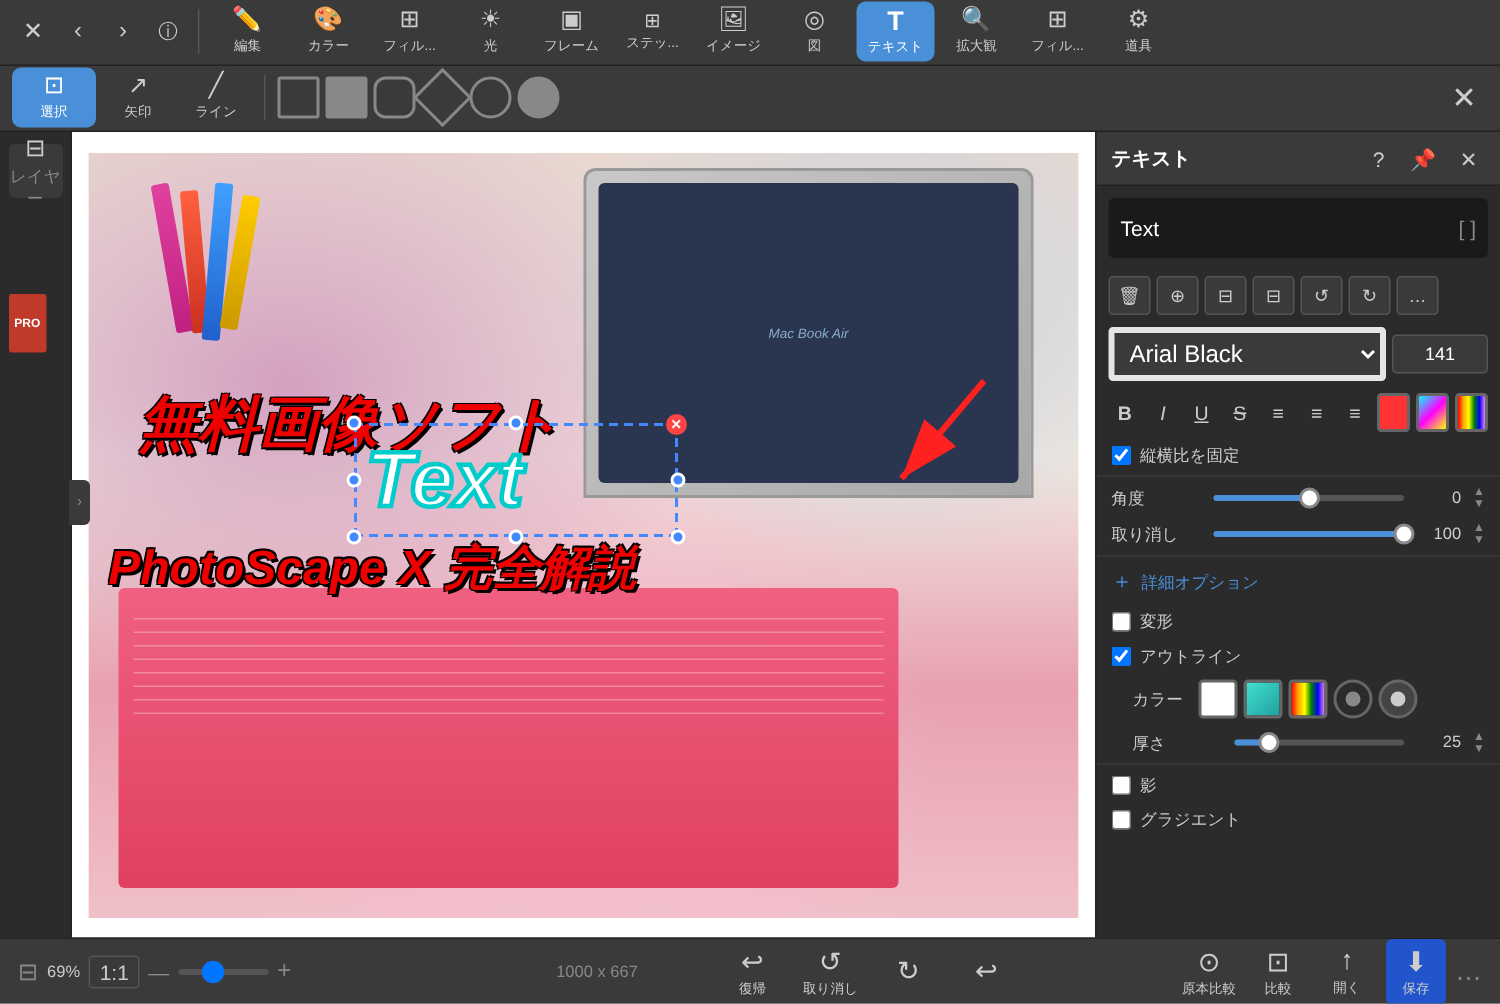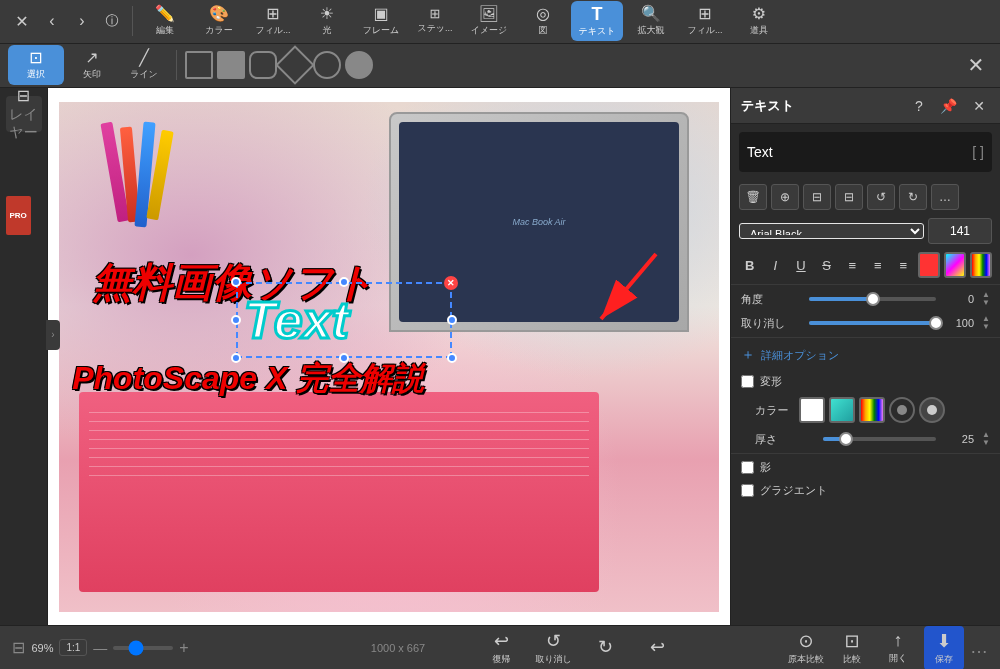--- a/index.html
+++ b/index.html
@@ -295,26 +295,26 @@
     .font-row {
       display: flex;
       align-items: center;
       padding: 4px 8px;
       gap: 4px;
       flex-shrink: 0;
     }
     .font-select {
       flex: 1;
       background: #3a3a3a;
-      border: 1px solid #e5e5e5;
+      border: 4px solid #e5e5e5;
       color: #fff;
-      font-size: 11px;
+      font-size: 16px;
       padding: 3px 6px;
       border-radius: 3px;
-      height: 16px;
+      height: 36px;
     }
     .font-size-input {
       width: 64px;
       background: #3a3a3a;
       border: 1px solid #555;
       color: #fff;
       font-size: 12px;
       padding: 3px 4px;
       border-radius: 3px;
       height: 26px;
@@ -440,21 +440,21 @@
       padding: 0 12px;
       gap: 8px;
       flex-shrink: 0;
     }
     .bottom-left { display: flex; align-items: center; gap: 6px; flex: 1; }
     .bottom-center { display: flex; align-items: center; gap: 12px; }
     .bottom-right { display: flex; align-items: center; gap: 6px; flex: 1; justify-content: flex-end; }
     .zoom-btn { background: transparent; border: none; color: #888; font-size: 16px; cursor: pointer; }
     .zoom-label { font-size: 11px; color: #ccc; }
     .zoom-slider { width: 60px; height: 4px; background: #555; border-radius: 2px; appearance: none; }
-    .ratio-btn { background: #3a3a3a; border: 1px solid #555; color: #ccc; font-size: 10px; padding: 2px 6px; border-radius: 3px; cursor: pointer; }
+    .ratio-btn { background: #3a3a3a; border: 1px solid #555; color: #ccc; font-size: 14px; padding: 2px 6px; border-radius: 3px; cursor: pointer; }
     .bottom-action-btn {
       display: flex; flex-direction: column; align-items: center; gap: 1px;
       background: transparent; border: none; color: #ccc; cursor: pointer;
       font-size: 9px; min-width: 40px;
     }
     .bottom-action-btn .icon { font-size: 18px; }
     .bottom-action-btn.primary { background: #2255cc; padding: 4px 8px; border-radius: 4px; }
     .canvas-size-label { font-size: 11px; color: #888; }
     .bottom-more { background: transparent; border: none; color: #888; font-size: 18px; cursor: pointer; }
 
@@ -542,21 +542,21 @@
     <div class="shape-btn" style="width:28px;height:28px;border-radius:50%;background:#888;"></div>
     <button class="close-x-btn" style="margin-left:auto;">✕</button>
   </div>
 </div>
 
 <div class="main-area">
 
   <div class="left-panel">
     <button class="layer-btn">
       <span style="font-size:16px;">⊟</span>
-      <span style="font-size:14px;color:#888;">レイヤー</span>
+      <span style="font-size:11px;color:#888;">レイヤー</span>
     </button>
     <div style="position:relative;width:36px;height:36px;margin-top:60px;">
       <div style="background:#c0392b;color:#fff;font-size:8px;font-weight:bold;padding:15px 4px;border-radius:2px;position:absolute;top:0;left:0;z-index:10;">PRO</div>
     </div>
     <div style="position:absolute;left:46px;top:50%;transform:translateY(-50%);background:#3a3a3a;width:14px;height:30px;display:flex;align-items:center;justify-content:center;border-radius:0 4px 4px 0;cursor:pointer;z-index:10;">
       <span style="color:#888;font-size:10px;">›</span>
     </div>
   </div>
 
   <div class="canvas-area">
@@ -655,20 +655,24 @@
       <button class="style-btn U">U</button>
       <button class="style-btn S">S</button>
       <button class="style-btn">≡</button>
       <button class="style-btn">≡</button>
       <button class="style-btn">≡</button>
       <div class="color-swatch" style="background:#ff3333;"></div>
       <div class="color-rainbow2"></div>
       <div class="color-rainbow"></div>
     </div>
 
+    <div class="checkbox-row">
+      <input type="checkbox" id="keep-ratio" checked="" style="">
+      <label for="keep-ratio" class="checkbox-label">縦横比を固定</label>
+    </div>
 
     <div class="section-divider"></div>
 
     <div class="slider-row">
       <span class="slider-label">角度</span>
       <div class="slider-track">
         <div class="slider-fill" style="width: 50%;"></div>
         <div class="slider-thumb" style="left: 50%;"></div>
       </div>
       <span class="slider-value">0</span>
@@ -696,20 +700,24 @@
     <div class="section-header">
       <span class="section-plus">＋</span>
       <span class="section-title">詳細オプション</span>
     </div>
 
     <div class="checkbox-row">
       <input type="checkbox" id="transform" style="">
       <label for="transform" class="checkbox-label">変形</label>
     </div>
 
+    <div class="checkbox-row">
+      <input type="checkbox" id="outline" checked="" style="">
+      <label for="outline" class="checkbox-label">アウトライン</label>
+    </div>
 
     <div class="toolbar-row" style="padding-left:24px;">
       <span style="font-size:11px;color:#ccc;width:40px;">カラー</span>
       <div class="outline-swatch" style="background:#fff;"></div>
       <div class="outline-swatch" style="background:linear-gradient(135deg,#40e0d0,#20a0a0);"></div>
       <div class="color-rainbow" style="width:26px;height:26px;"></div>
       <div class="outline-circle-btn">
         <div class="outline-dot"></div>
       </div>
       <div class="outline-circle-btn" style="background:#444;">

